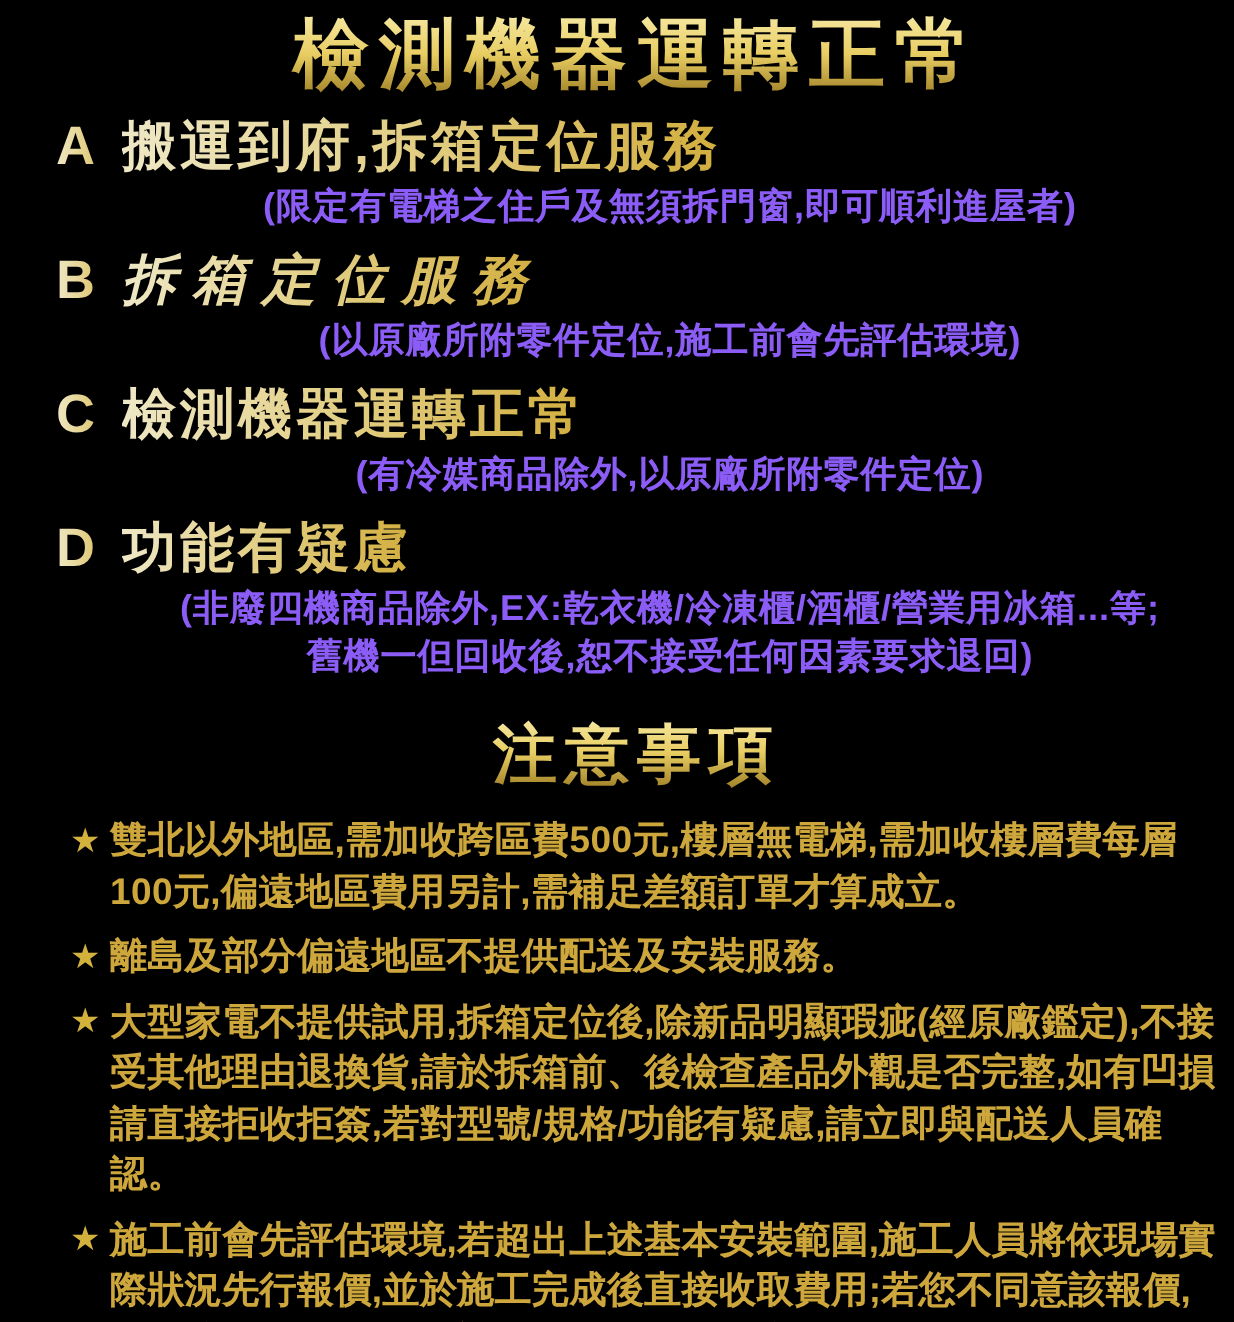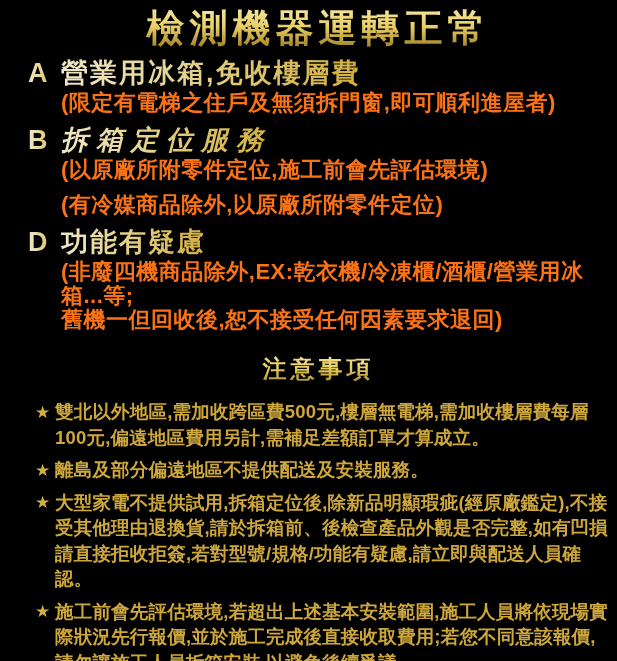--- a/index.html
+++ b/index.html
@@ -58,29 +58,30 @@
     width: 33px;
     letter-spacing: 0;
   }
   .service:nth-child(2) .service-title {
     letter-spacing: 8px;
     font-style: italic;
   }
   .service-note {
     margin-top: 3px;
     padding-left: 33px;
-    font-size: 22px;
+    font-size: 18px;
     line-height: 24px;
-    color: #f97316;
+    color: #8b5cf6;
     white-space: pre-line;
     letter-spacing: 0.5px;
+    text-align: center;
   }
   .notice-title {
     margin: 17px 0 10px;
-    font-size: 24px;
+    font-size: 32px;
     line-height: 40px;
     letter-spacing: 4px;
     text-align: center;
     white-space: nowrap;
   }
   .notes {
     margin-left: 7px;
   }
   .note {
     position: relative;
@@ -103,33 +104,36 @@
 <body>
 
 <div class="poster">
 
   <h1 class="main-title gradient-v">檢測機器運轉正常</h1>
 
   <div class="services">
 
     <div class="service">
       <div class="service-heading">
-        <span class="service-letter gradient-h">A</span><span class="service-title gradient-h">營業用冰箱,免收樓層費</span>
+        <span class="service-letter gradient-h">A</span><span class="service-title gradient-h">搬運到府,拆箱定位服務</span>
       </div>
       <div class="service-note">(限定有電梯之住戶及無須拆門窗,即可順利進屋者)</div>
     </div>
 
     <div class="service">
       <div class="service-heading">
         <span class="service-letter gradient-h">B</span><span class="service-title gradient-h">拆箱定位服務</span>
       </div>
       <div class="service-note">(以原廠所附零件定位,施工前會先評估環境)</div>
     </div>
 
     <div class="service">
+      <div class="service-heading">
+        <span class="service-letter gradient-h">C</span><span class="service-title gradient-h">檢測機器運轉正常</span>
+      </div>
       <div class="service-note">(有冷媒商品除外,以原廠所附零件定位)</div>
     </div>
 
     <div class="service">
       <div class="service-heading">
         <span class="service-letter gradient-h">D</span><span class="service-title gradient-h">功能有疑慮</span>
       </div>
       <div class="service-note">(非廢四機商品除外,EX:乾衣機/冷凍櫃/酒櫃/營業用冰箱...等;
  舊機一但回收後,恕不接受任何因素要求退回)</div>
     </div>

